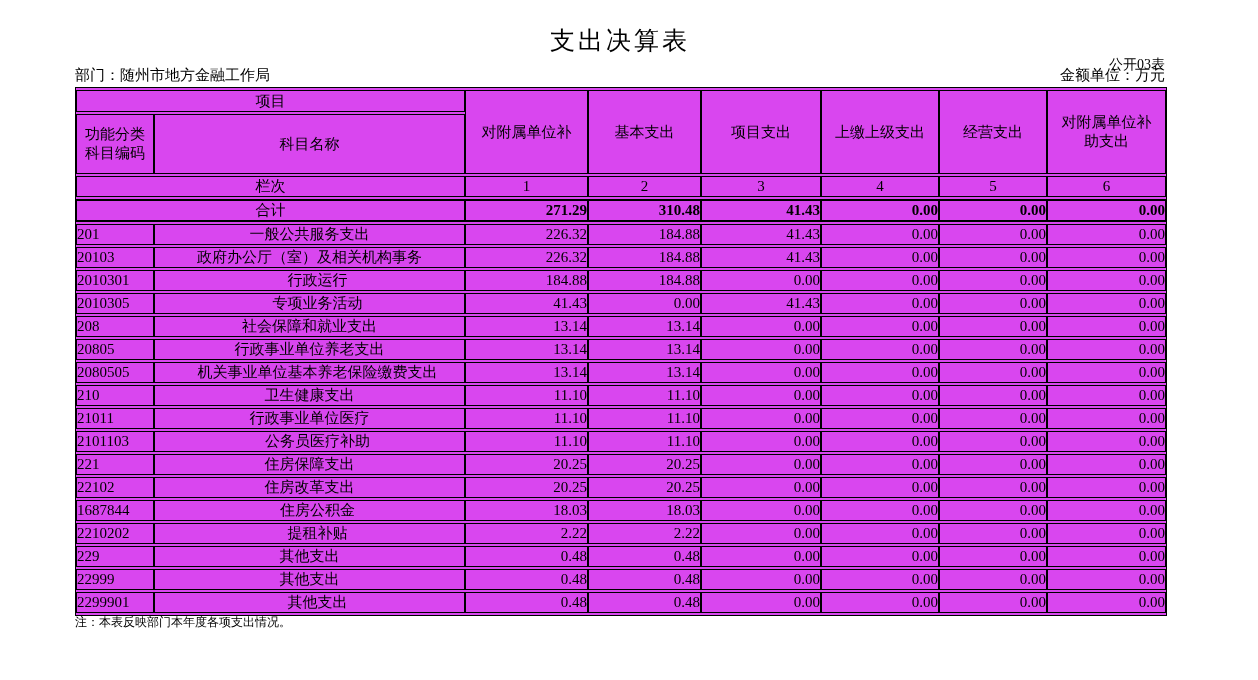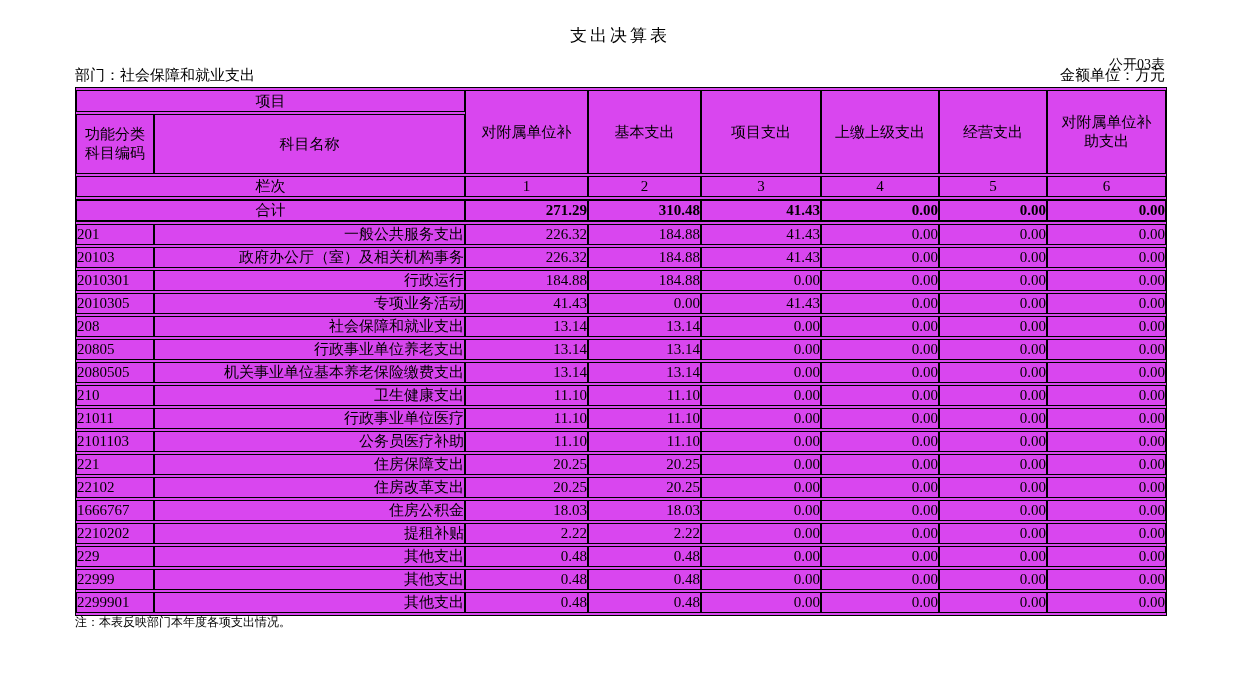--- a/index.html
+++ b/index.html
@@ -9,21 +9,21 @@
     height: 680px;
     background: #ffffff;
     font-family: "Liberation Serif", "DejaVu Serif", serif;
     color: #000000;
     overflow: hidden;
   }
   .doc-title {
     position: absolute;
     top: 24px; left: 75px; width: 1090px;
     text-align: center;
-    font-size: 17px;
+    font-size: 25px;
     letter-spacing: 3px;
   }
   .form-code {
     position: absolute;
     top: 56px; left: 75px; width: 1090px;
     text-align: right;
     font-size: 14px;
   }
   .meta-line {
     position: absolute;
@@ -56,41 +56,41 @@
   tr.hdr-top td { height: 20px; }
   tr.hdr-sub td { height: 58px; }
   tr.lanci-row td { height: 16px; margin-left: 25px; }
   tr.total-row td {
     height: 18px;
     border-top-width: 2px;
     border-bottom-width: 2px;
   }
   tr.data-row td { height: 19px; }
   td.code { text-align: left; padding-left: 3px; }
-  td.name { text-align: right; padding-left: 4px; }
+  td.name { text-align: center; padding-left: 4px; }
   td.name.indent { padding-left: 16px; }
   td.num { text-align: right; padding-right: 5px; }
   tr.total-row td.num { font-weight: bold; }
   .foot-note {
     position: absolute;
     top: 614px; left: 75px;
     font-size: 12px;
   }
 </style>
 </head>
 <body>
 
 <div class="page">
 
   <div class="doc-title">支出决算表</div>
 
   <div class="form-code">公开03表</div>
 
   <div class="meta-line">
-    <span>部门：社会保障和就业支出</span>
+    <span>部门：随州市地方金融工作局</span>
     <span>金额单位：万元</span>
   </div>
 
   <table class="fiscal">
     <colgroup>
       <col style="width:78px">
       <col style="width:311px">
       <col style="width:123px">
       <col style="width:113px">
       <col style="width:120px">
@@ -246,21 +246,21 @@
           <td class="code">22102</td>
           <td class="name">住房改革支出</td>
           <td class="num">20.25</td>
           <td class="num">20.25</td>
           <td class="num">0.00</td>
           <td class="num">0.00</td>
           <td class="num">0.00</td>
           <td class="num">0.00</td>
         </tr>
         <tr class="data-row">
-          <td class="code">1666767</td>
+          <td class="code">1687844</td>
           <td class="name indent">住房公积金</td>
           <td class="num">18.03</td>
           <td class="num">18.03</td>
           <td class="num">0.00</td>
           <td class="num">0.00</td>
           <td class="num">0.00</td>
           <td class="num">0.00</td>
         </tr>
         <tr class="data-row">
           <td class="code">2210202</td>

